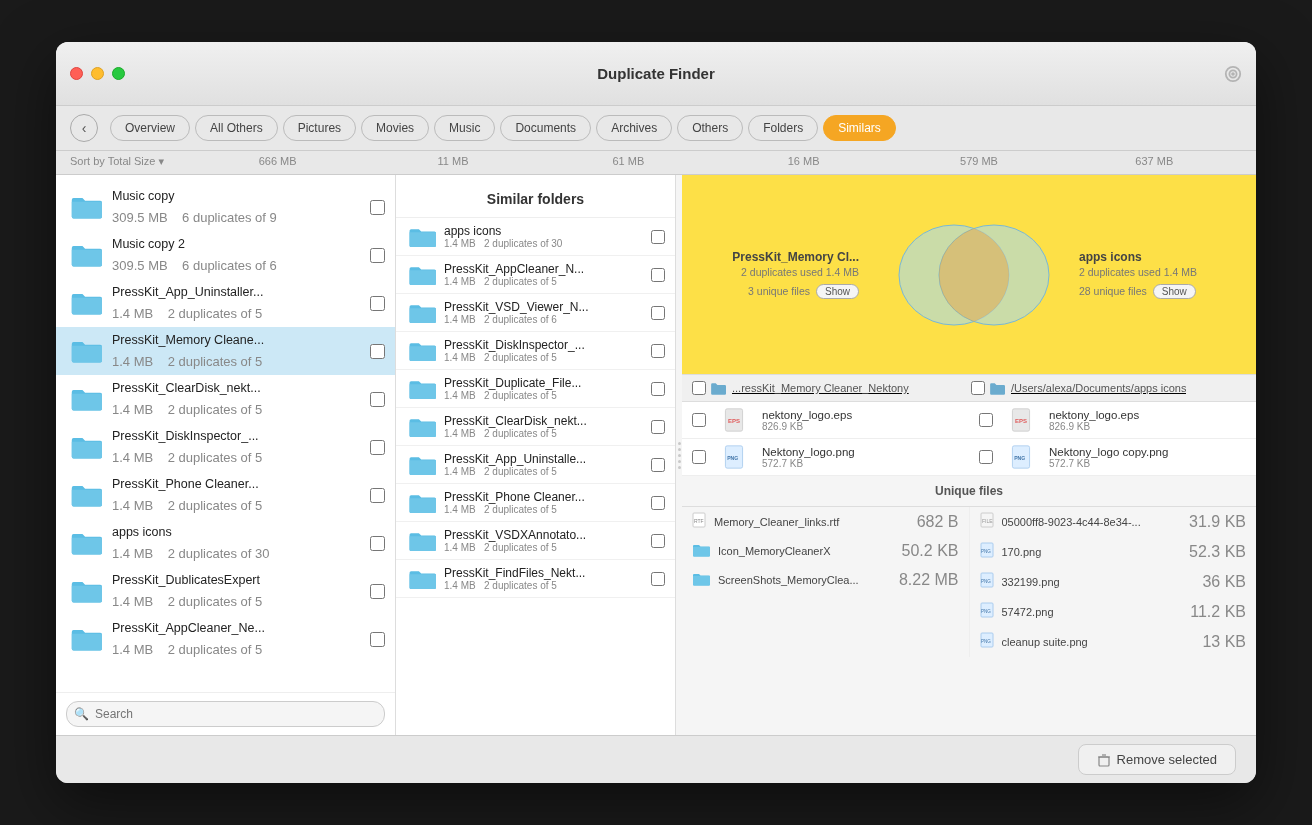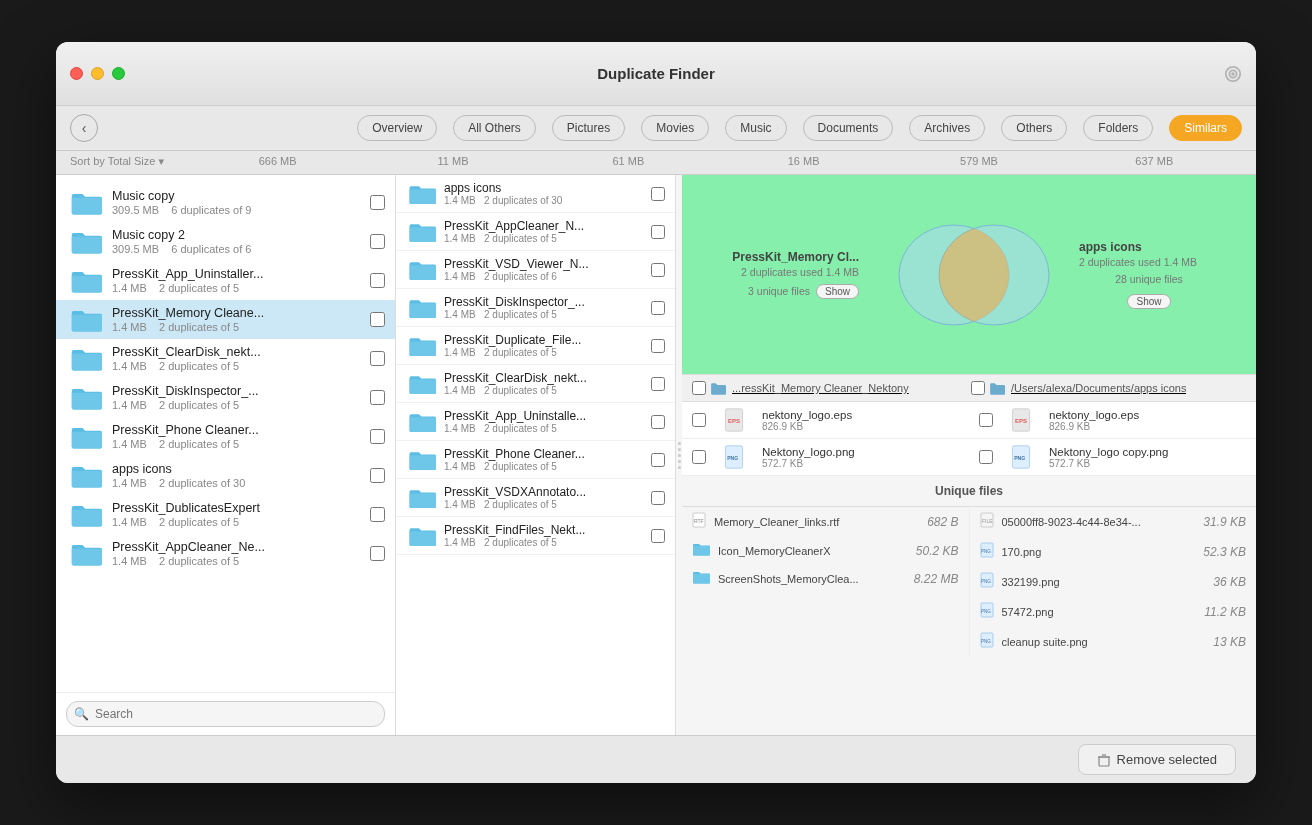--- a/index.html
+++ b/index.html
@@ -71,23 +71,22 @@
       display: flex;
       align-items: center;
       justify-content: center;
       cursor: pointer;
       color: #555;
       font-size: 14px;
       margin-right: 4px;
     }
     .nav-tabs {
       display: flex;
-      gap: 16px;
-      flex: 1;
-      justify-content: flex-end;
+      gap: 5px;
+      flex: 1;
     }
     .nav-tab {
       padding: 5px 14px;
       border-radius: 20px;
       font-size: 12px;
       font-weight: 500;
       color: #444;
       cursor: pointer;
       border: 1.5px solid #bbb;
       background: transparent;
@@ -159,23 +158,23 @@
     }
     .sidebar-item-name {
       font-size: 12.5px;
       font-weight: 500;
       color: #222;
       white-space: nowrap;
       overflow: hidden;
       text-overflow: ellipsis;
     }
     .sidebar-item-meta {
-      font-size: 11px;
+      font-size: 13px;
       color: #888;
-      margin-top: 1px;
+      margin-top: 7px;
     }
     .sidebar-checkbox {
       width: 15px;
       height: 15px;
       flex-shrink: 0;
       cursor: pointer;
     }
     .sidebar-search {
       padding: 8px 10px;
       border-top: 1px solid #eee;
@@ -260,21 +259,21 @@
       background: #f5f5f5;
       overflow: hidden;
     }
     .venn-area {
       padding: 20px;
       display: flex;
       align-items: center;
       justify-content: center;
       gap: 20px;
       border-bottom: 1px solid #ddd;
-      background: #86efac;
+      background: #fde047;
       min-height: 200px;
     }
     .venn-label-left {
       text-align: right;
       min-width: 140px;
     }
     .venn-label-right {
       text-align: left;
       min-width: 140px;
     }
@@ -404,24 +403,23 @@
     }
     .unique-file-name {
       flex: 1;
       font-size: 11px;
       color: #444;
       white-space: nowrap;
       overflow: hidden;
       text-overflow: ellipsis;
     }
     .unique-file-size {
-      font-size: 12px;
+      font-size: 16px;
       color: #888;
       white-space: nowrap;
-      font-style: italic;
     }
     
     .footer {
       height: 48px;
       background: #e8e8e8;
       border-top: 1px solid #ccc;
       display: flex;
       align-items: center;
       justify-content: flex-end;
       padding: 0 20px;
@@ -642,20 +640,21 @@
         </div>
       <div class="sidebar-search">
         <div class="search-wrap">
           <span class="search-icon-inner">🔍</span>
           <input type="text" placeholder="Search" style="">
         </div>
       </div>
     </div>
 
     <div class="middle-panel">
+      <div class="similar-folders-header">Similar folders</div>
       <div class="middle-list">
 
       <div class="middle-item">
     <svg class="middle-folder-icon folder-svg" viewBox="0 0 36 28">
       <path d="M2 6 Q2 4 4 4 L14 4 L17 7 L34 7 Q36 7 36 9 L36 25 Q36 27 34 27 L4 27 Q2 27 2 25 Z" fill="#5bbde4"></path>
       <path d="M2 8 L36 8 L36 25 Q36 27 34 27 L4 27 Q2 27 2 25 Z" fill="#6ec6e8"></path>
     </svg>
     <div class="middle-item-info">
       <div class="middle-item-name">apps icons</div>
       <div class="middle-item-meta">1.4 MB &nbsp; 2 duplicates of 30</div>
@@ -796,21 +795,21 @@
             <clipPath id="leftClip">
               <ellipse cx="75" cy="65" rx="55" ry="50"></ellipse>
             </clipPath>
             <ellipse cx="115" cy="65" rx="55" ry="50" fill="#f5a623" fill-opacity="0.5" clip-path="url(#leftClip)"></ellipse>
           </svg>
         </div>
 
         <div class="venn-label-right">
           <div class="venn-folder-name">apps icons</div>
           <div class="venn-stats">2 duplicates used 1.4 MB</div>
-          <div style="margin-top:3px; display:flex; align-items:center; gap:6px;flex-direction:column;">
+          <div style="margin-top:3px; display:flex; align-items:center; gap:6px;">
             <span class="venn-stats">28 unique files</span>
             <span class="venn-show-btn">Show</span>
           </div>
         </div>
       </div>
 
       <div class="file-compare">
 
         <div class="compare-header">
           <input type="checkbox" class="compare-col-check" style="">

